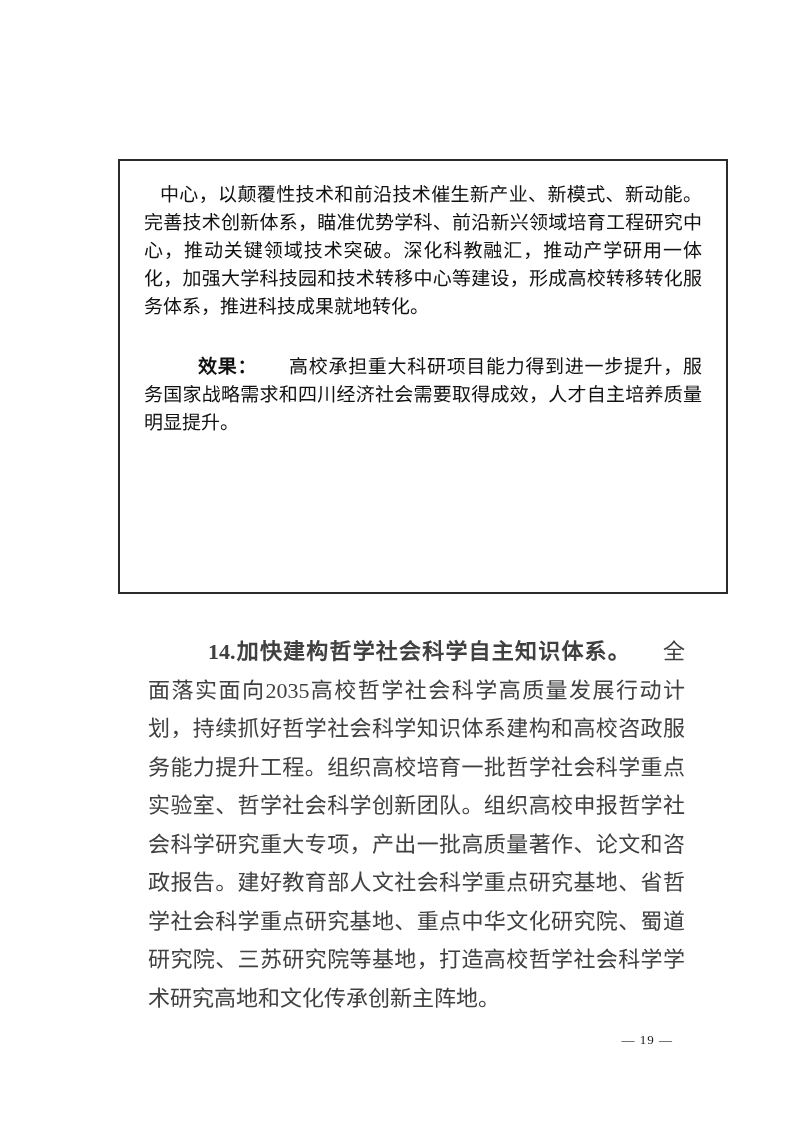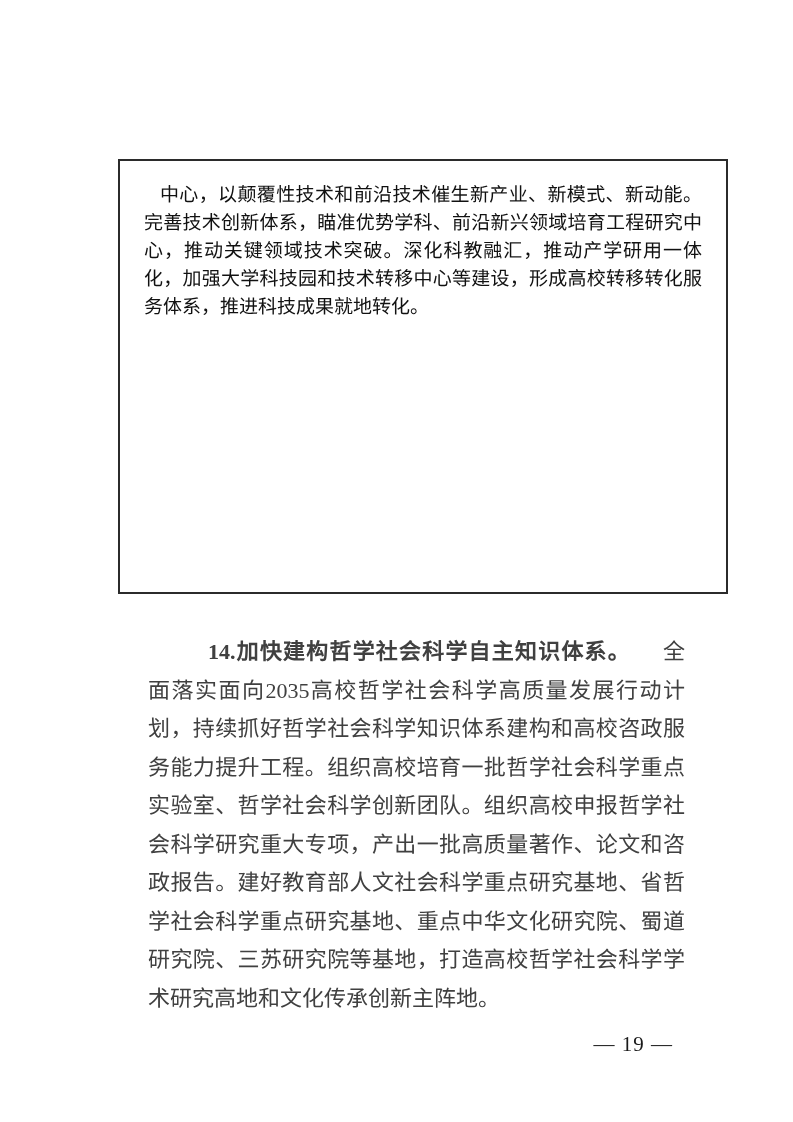--- a/index.html
+++ b/index.html
@@ -50,33 +50,34 @@
     text-indent: 2em;
     color: #404040;
     margin-bottom: 7px;
   }
   .body-text b { font-weight: 700; }
   
   .footer {
     position: absolute;
     top: 1000px;
     right: 120px;
-    font-size: 21px;
+    font-size: 13px;
     letter-spacing: 1px;
     color: #1a1a1a;
     white-space: nowrap;
   }
 </style>
 </head>
 <body>
 
 <div class="page">
 
   <div class="framed-box">
     <p><span>中心，以颠覆性技术和前沿技术催生新产业、新模式、新动能。完善技术创新体系，瞄准优势学科、前沿新兴领域培育工程研究中心，推动关键领域技术突破。深化科教融汇，推动产学研用一体化，加强大学科技园和技术转移中心等建设，形成高校转移转化服务体系，推进科技成果就地转化。</span></p>
+    <p class="indent"><b>效果：</b><span>高校承担重大科研项目能力得到进一步提升，服务国家战略需求和四川经济社会需要取得成效，人才自主培养质量明显提升。</span></p>
   </div>
 
   <div class="body-text">
     <p><b>14.加快建构哲学社会科学自主知识体系。</b><span>全面落实面向2035高校哲学社会科学高质量发展行动计划，持续抓好哲学社会科学知识体系建构和高校咨政服务能力提升工程。组织高校培育一批哲学社会科学重点实验室、哲学社会科学创新团队。组织高校申报哲学社会科学研究重大专项，产出一批高质量著作、论文和咨政报告。建好教育部人文社会科学重点研究基地、省哲学社会科学重点研究基地、重点中华文化研究院、蜀道研究院、三苏研究院等基地，打造高校哲学社会科学学术研究高地和文化传承创新主阵地。</span></p>
   </div>
 
   <div class="footer">— 19 —</div>
 
 </div>
 

